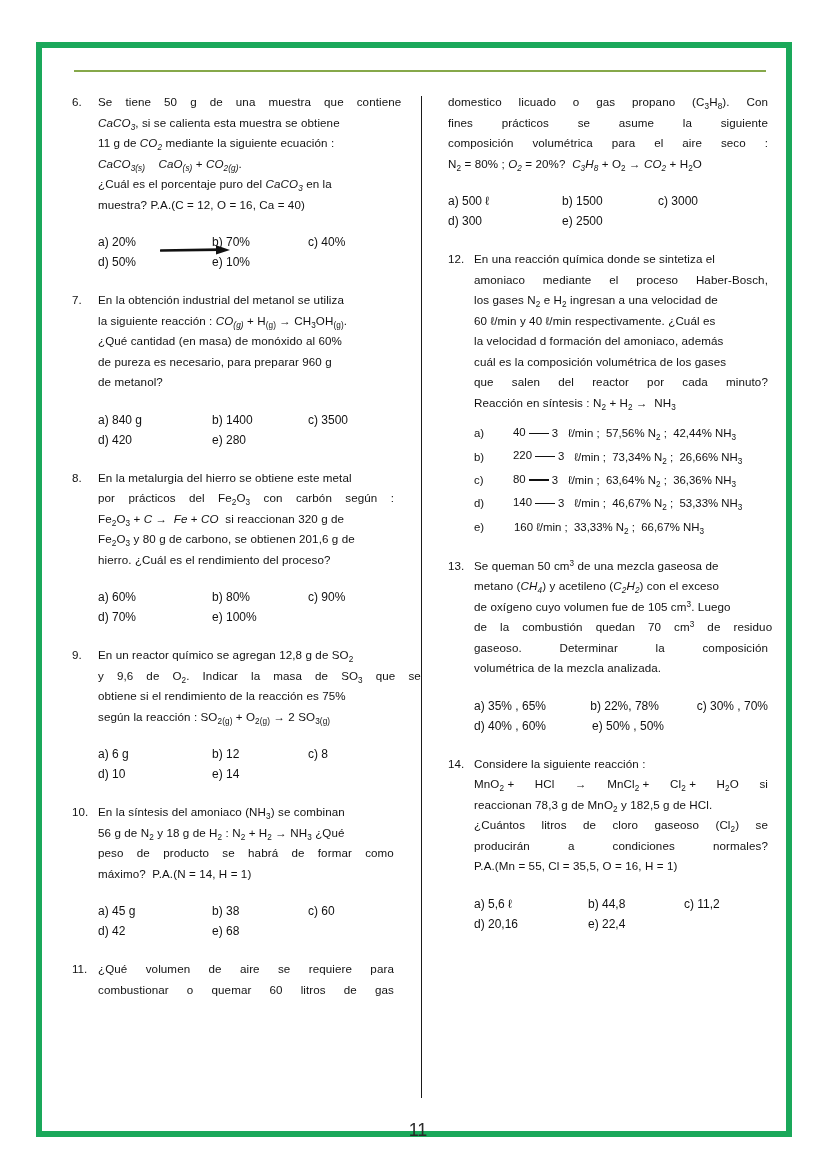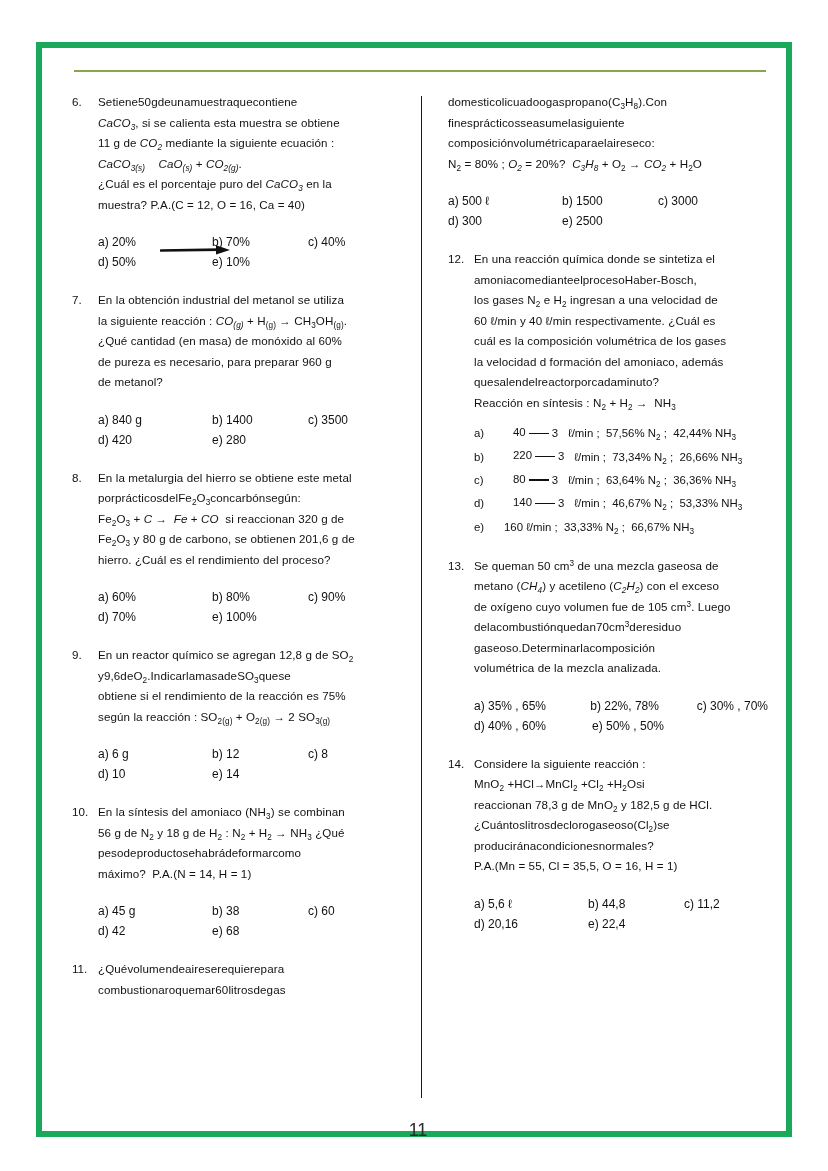--- a/index.html
+++ b/index.html
@@ -96,20 +96,22 @@
   }
   .q-line {
     font-size: 11.6px;
     line-height: 20.5px;
     color: #111111;
     white-space: nowrap;
     letter-spacing: 0.1px;
   }
   .q-line.just {
     display: flex;
+    justify-content: space-between;
+    gap: 13px;
   }
   .q-line.just > span { white-space: nowrap; }
 
   sub, sup {
     font-size: 8.2px;
     line-height: 0;
   }
   sub { vertical-align: -2.5px; }
   sup { vertical-align: 4.5px; }
 
@@ -168,21 +170,21 @@
     width: 100%;
     min-width: 20px;
     height: 1.4px;
     background: #111111;
   }
   .frac .den {
     font-size: 11.4px;
     padding: 1px 3px 0 3px;
   }
   .frac-rest { flex: 0 0 auto; }
-  .frac-plain-val { margin-left: 0; }
+  .frac-plain-val { margin-left: 10px; }
 
   
   .annot-arrow {
     position: absolute;
     left: 118px;
     top: 196px;
     width: 78px;
     height: 14px;
     pointer-events: none;
   }
@@ -451,22 +453,22 @@
             <div class="q-line">En una reacción química donde se sintetiza el</div>
             <div class="q-line just">
                 <span>amoniaco</span>
                 <span>mediante</span>
                 <span>el</span>
                 <span>proceso</span>
                 <span>Haber-Bosch,</span>
               </div>
             <div class="q-line">los gases N<sub>2</sub> e H<sub>2</sub> ingresan a una velocidad de</div>
             <div class="q-line">60 ℓ/min y 40 ℓ/min respectivamente. ¿Cuál es</div>
+            <div class="q-line">la velocidad d formación del amoniaco, además</div>
             <div class="q-line">cuál es la composición volumétrica de los gases</div>
-            <div class="q-line">la velocidad d formación del amoniaco, además</div>
             <div class="q-line just">
                 <span>que</span>
                 <span>salen</span>
                 <span>del</span>
                 <span>reactor</span>
                 <span>por</span>
                 <span>cada</span>
                 <span>minuto?</span>
               </div>
             <div class="q-line">Reacción en síntesis : N<sub>2</sub> + H<sub>2</sub> <span class="arrow-g">→</span>&nbsp; NH<sub>3</sub></div>

